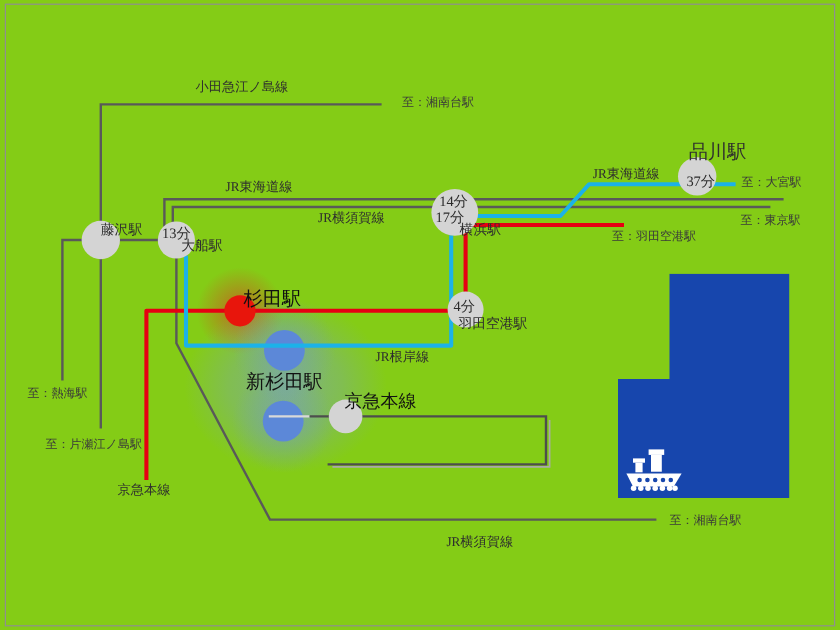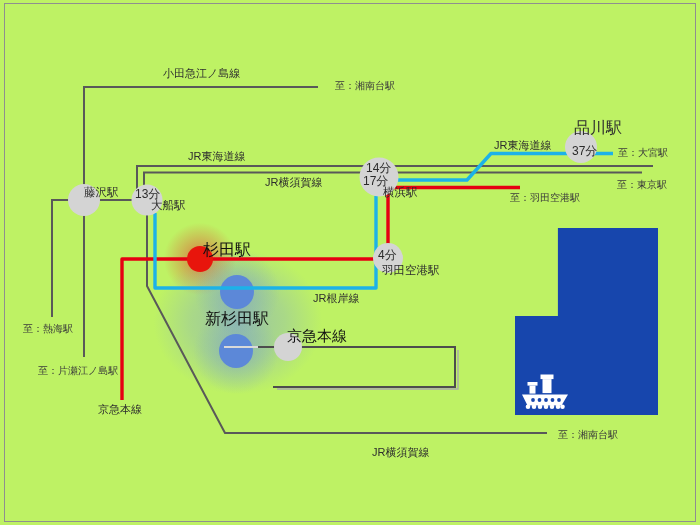--- a/index.html
+++ b/index.html
@@ -1,18 +1,18 @@
 <!DOCTYPE html>
 <html><head>
 <meta charset="utf-8">
 <style>
   html,body{margin:0;padding:0;background:#fff;}
   #stage{
-    position:relative;width:700px;height:525px;background:#bef264;overflow:hidden;
-    font-family:Liberation Sans, sans-serif;color:#2e2e2e;
+    position:relative;width:700px;height:525px;background:#84cc16;overflow:hidden;
+    font-family:Liberation Serif, serif;color:#2e2e2e;
   }
   .frame{
     position:absolute;left:4px;top:3px;right:4px;bottom:3px;
     border:1.5px solid #8f8f8f;pointer-events:none;
   }
   .lbl{position:absolute;white-space:nowrap;font-size:11px;line-height:1.15;color:#2e2e2e;}
   .lbl.dest{font-size:10px;color:#3a3a3a;}
   .lbl.time{font-size:12px;color:#2b2b2b;}
   .lbl.big{font-size:16px;color:#111;}
   .lbl.med{font-size:15px;color:#111;}

